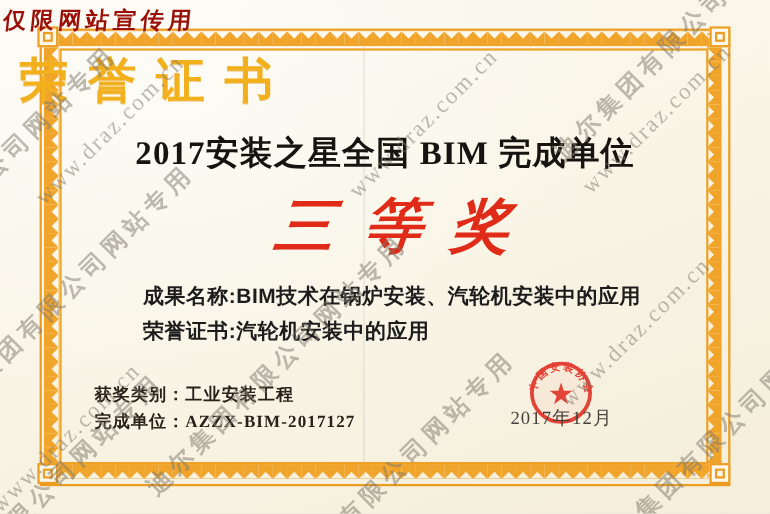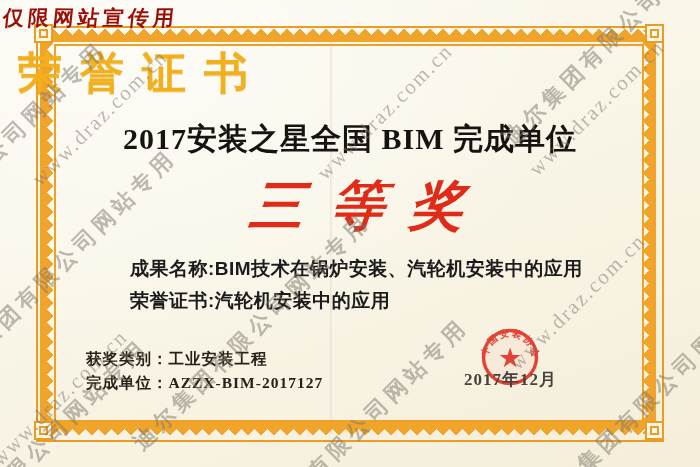--- a/index.html
+++ b/index.html
@@ -52,21 +52,21 @@
     font-family:"Liberation Sans",sans-serif;font-weight:bold;font-size:19px;
     color:#1c1c1c;letter-spacing:.5px;}
   .f1{top:256px;} .f2{top:288px;}
   .meta-line{position:absolute;left:86px;z-index:3;white-space:nowrap;
     font-family:"Liberation Serif",serif;font-weight:bold;font-size:15.5px;
     color:#292019;letter-spacing:1px;}
   .m1{top:349px;} .m2{top:373px;}
   
   .seal{position:absolute;left:480px;top:327px;width:60px;height:60px;z-index:3;opacity:.92;}
   .date{position:absolute;left:464px;top:368px;z-index:4;white-space:nowrap;
-    font-family:"Liberation Serif",serif;font-weight:bold;font-size:17px;
+    font-family:"Liberation Serif",serif;font-weight:normal;font-size:17px;
     color:#46413c;letter-spacing:1px;}
   
   .wm{position:absolute;z-index:5;white-space:nowrap;pointer-events:none;
     color:rgba(125,120,108,.5);transform:translate(-50%,-50%) rotate(-45deg);}
   .wm-url{font-size:21px;letter-spacing:2px;font-family:"Liberation Serif",serif;}
   .wm-co{font-size:22px;letter-spacing:5px;font-weight:bold;
     font-family:"Liberation Sans",sans-serif;}
   
   .promo{position:absolute;left:3px;top:4px;z-index:6;white-space:nowrap;
     font-family:"Liberation Serif",serif;font-weight:bold;font-size:21px;

